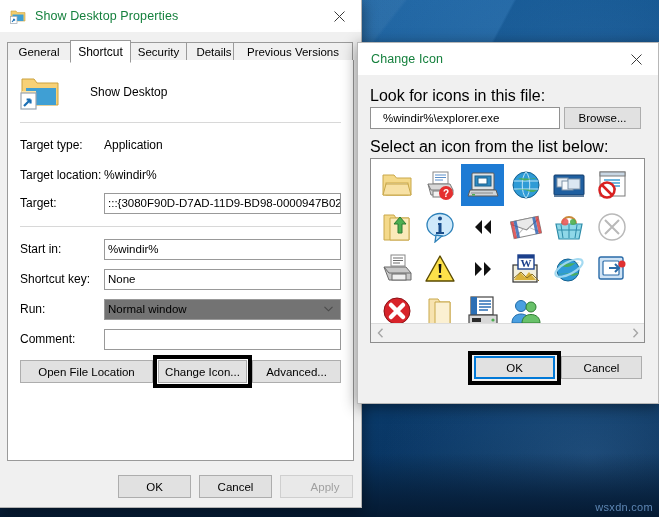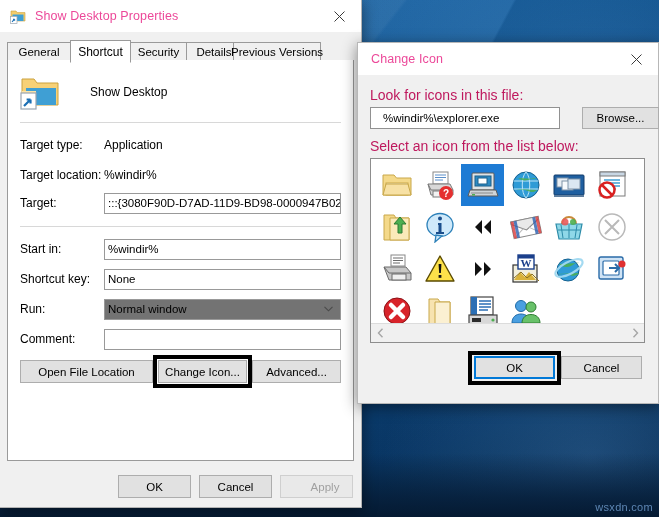--- a/index.html
+++ b/index.html
@@ -23,21 +23,21 @@
   .wave{
     position:absolute;border-radius:50%;
     background:radial-gradient(ellipse at center, rgba(120,190,255,0.20) 0%, rgba(120,190,255,0.0) 70%);
     pointer-events:none;
   }
 
   
   .window{position:absolute;background:#f0f0f0;box-shadow:0 3px 14px rgba(0,0,0,0.45);}
   .titlebar{height:32px;background:#ffffff;display:flex;align-items:center;position:relative;}
   .titlebar .tb-icon{width:16px;height:16px;margin-left:10px;position:relative;flex:0 0 auto;}
-  .titlebar .tb-title{font-size:12.5px;color:#ec4899;margin-left:9px;letter-spacing:.1px;white-space:nowrap;}
+  .titlebar .tb-title{font-size:12.5px;color:#15803d;margin-left:9px;letter-spacing:.1px;white-space:nowrap;}
   .tb-close{position:absolute;right:0;top:0;width:44px;height:32px;display:flex;align-items:center;justify-content:center;color:#3a3a3a;font-size:15px;line-height:1;}
   .tb-close svg{display:block;}
 
   
   #props{left:0;top:0;width:361px;height:507px;border:1px solid #b3b3b3;border-left:none;border-top:none;}
   #props-body{position:absolute;left:0;top:32px;right:0;bottom:0;background:#f0f0f0;}
 
   .tabstrip{position:absolute;left:7px;top:8px;right:7px;height:21px;}
   .tab{
     position:absolute;top:2px;height:19px;background:#f0f0f0;border:1px solid #9a9a9a;
@@ -72,21 +72,21 @@
   .btn.disabled{color:#a0a0a0;background:#e9e9e9;border-color:#cfcfcf;}
   .btn.focus{border:1px solid #0078d7;box-shadow:inset 0 0 0 1px #0078d7;}
 
   .annot{position:absolute;border:4px solid #000;box-sizing:border-box;pointer-events:none;}
 
   #props-footer{position:absolute;left:0;right:0;bottom:0;height:42px;}
 
   
   #chicon{left:357px;top:42px;width:300px;height:360px;border:1px solid #b7b7b7;}
   #chicon-body{position:absolute;left:0;top:33px;right:0;bottom:0;background:#f0f0f0;}
-  .ci-label{position:absolute;font-size:14px;color:#be185d;}
+  .ci-label{position:absolute;font-size:16px;color:#000000;}
   .ci-input{
     position:absolute;border:1px solid #919191;background:#fff;box-sizing:border-box;
     font-size:11.5px;color:#000;display:flex;align-items:center;padding:0 12px;white-space:nowrap;
   }
   .iconbox{position:absolute;background:#fff;border:1px solid #8d8d8d;box-sizing:border-box;overflow:hidden;}
   .icongrid{position:absolute;left:0;top:0;right:0;bottom:19px;padding:5px 4px;box-sizing:border-box;}
   .icon-cell{
     width:43px;height:42px;float:left;display:flex;align-items:center;justify-content:center;
     box-sizing:border-box;
   }
@@ -136,21 +136,21 @@
         </div>
       <div class="tab active" style="left:63px;width:61px;">
           <span>Shortcut</span>
         </div>
       <div class="tab" style="left:123px;width:57px;">
           <span>Security</span>
         </div>
       <div class="tab" style="left:179px;width:56px;">
           <span>Details</span>
         </div>
-      <div class="tab" style="left:226px;width:88px;">
+      <div class="tab" style="left:226px;width:120px;">
           <span>Previous Versions</span>
         </div>
     </div>
 
     <div class="tabpanel">
 
       <div class="hdr-row" style="top:14px;">
         <div class="big-icon">
           <svg width="40" height="36" viewBox="0 0 40 36">
             <path d="M2 5h12l3 4h21v22H2z" fill="#f7d177" stroke="#cba23f" stroke-width="1"></path>
@@ -244,21 +244,21 @@
           <path d="M0.5 0.5L10.5 10.5M10.5 0.5L0.5 10.5" stroke="#3a3a3a" stroke-width="1" fill="none"></path>
         </svg>
     </div>
   </div>
 
   <div id="chicon-body">
     <div class="ci-label" style="left:12px;top:11px;">Look for icons in this file:</div>
 
     <div class="ci-input" style="left:12px;top:31px;width:190px;height:22px;">%windir%\explorer.exe</div>
 
-    <div class="btn" style="position:absolute;left:224px;top:31px;width:77px;height:22px;">
+    <div class="btn" style="position:absolute;left:206px;top:31px;width:77px;height:22px;">
       <span>Browse...</span>
     </div>
 
     <div class="ci-label" style="left:12px;top:62px;">Select an icon from the list below:</div>
 
     <div class="iconbox" style="left:12px;top:82px;width:275px;height:185px;">
       <div class="icongrid">
 
         <div class="icon-cell">
           <svg class="ico" viewBox="0 0 32 32">

